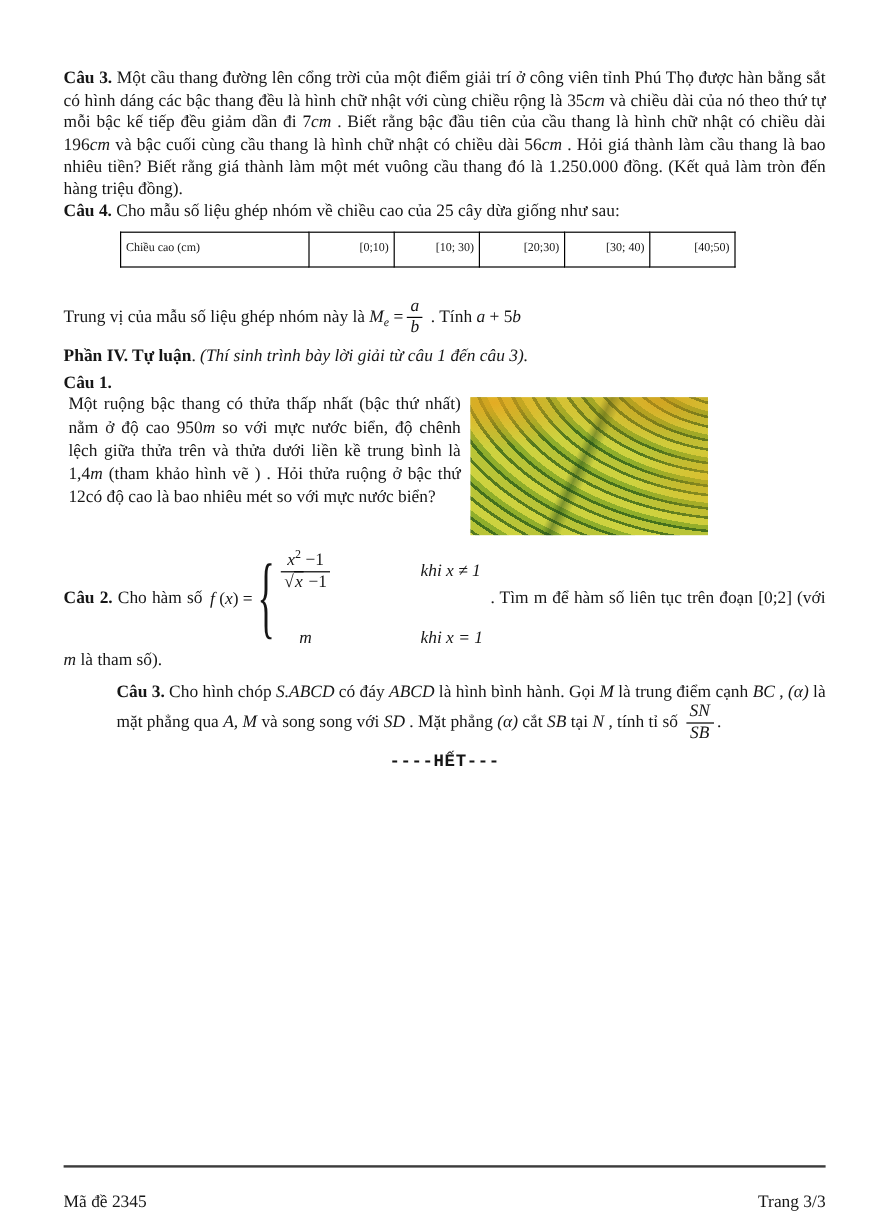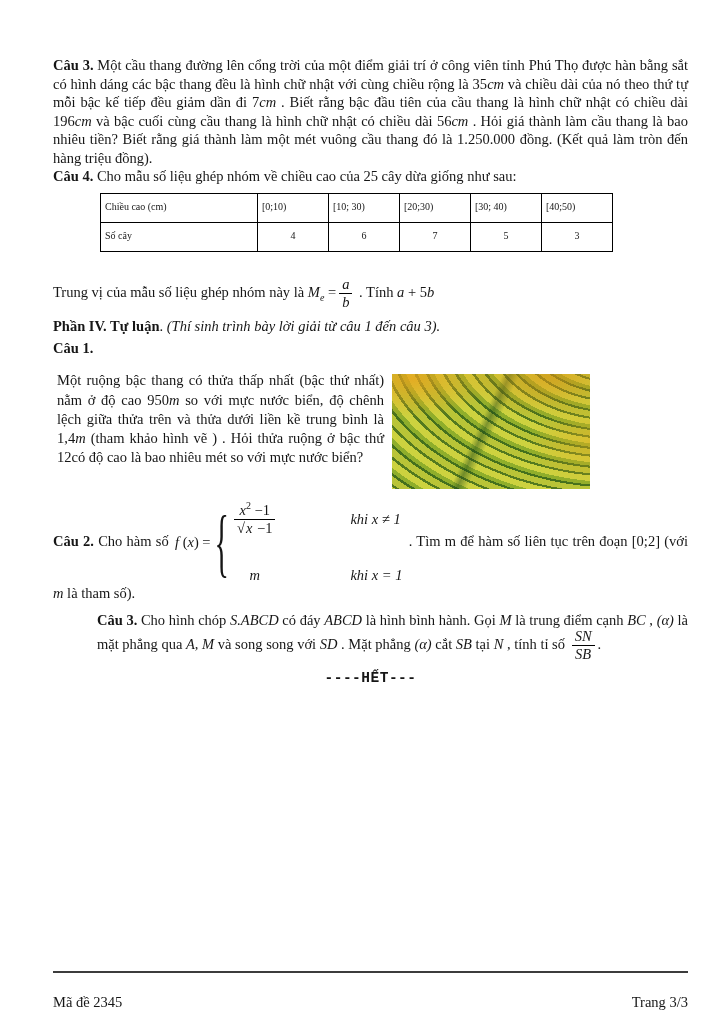--- a/index.html
+++ b/index.html
@@ -16,34 +16,34 @@
   .label{font-weight:bold;}
   
   table.freq{
     border-collapse:collapse;margin:7px 0 10px 47px;
   }
   table.freq td{
     border:1.5px solid #000;padding:2px 4px;height:24px;
     font-size:10px;
   }
   td.hdr{width:148px;text-align:left;padding-left:8px;}
-  td.interval{width:62px;text-align:left;font-size:15px;}
+  td.interval{width:62px;text-align:right;font-size:15px;}
   td.count{text-align:center;}
   
   .frac{display:inline-block;text-align:center;vertical-align:middle;line-height:1.05;margin:0 3px;}
   .frac .num{display:block;border-bottom:1px solid #000;padding:0 3px 1px;}
   .frac .den{display:block;padding:1px 3px 0;}
   .mi{font-style:italic;}
   sub{font-size:10px;}
   sup{font-size:10px;}
   .median-line{margin-top:25px;}
   .part4{margin-top:7px;}
   .cau1-label{margin-top:3px;}
   
-  .cau1-block{display:flex;margin-top:14px;}
+  .cau1-block{display:flex;margin-top:0;}
   .cau1-text{width:327px;padding-left:4px;text-align:justify;line-height:1.33;}
   .terraces{
     width:198px;height:115px;flex:0 0 auto;margin-left:8px;margin-top:3px;
     background:
       radial-gradient(ellipse 120px 55px at 10% 4%, rgba(233,162,28,.8), rgba(233,162,28,0) 70%),
       radial-gradient(ellipse 130px 60px at 80% 2%, rgba(224,148,22,.65), rgba(224,148,22,0) 70%),
       radial-gradient(ellipse 90px 60px at 102% 60%, rgba(228,168,30,.5), rgba(228,168,30,0) 75%),
       linear-gradient(115deg, rgba(0,0,0,0) 44%, rgba(25,70,25,.45) 47%, rgba(0,0,0,0) 51%),
       repeating-radial-gradient(ellipse 900px 620px at 115% -40%,
         #cdd23f 0 8px, #8fae2b 8px 13px, #44701d 13px 16px, #b9c437 16px 24px, #53791f 24px 27px);
@@ -81,28 +81,20 @@
 <table class="freq">
   <tbody>
       <tr>
     <td class="hdr">Chiều cao (cm)</td>
     <td class="interval">[0;10)</td>
     <td class="interval">[10; 30)</td>
     <td class="interval">[20;30)</td>
     <td class="interval">[30; 40)</td>
     <td class="interval">[40;50)</td>
   </tr>
-  <tr>
-    <td class="hdr">Số cây</td>
-    <td class="count">4</td>
-    <td class="count">6</td>
-    <td class="count">7</td>
-    <td class="count">5</td>
-    <td class="count">3</td>
-  </tr>
 </tbody>
   </table>
 
 <p class="median-line">
   <span>Trung vị của mẫu số liệu ghép nhóm này là </span><span class="mi"><span>M</span><sub>e</sub></span>
   <span>=</span><span class="frac mi"><span class="num">a</span><span class="den">b</span></span><span> . Tính </span><span><span style="font-style: italic;">a</span><span> + 5</span><span style="font-style: italic;">b</span></span>
 </p>
 
 <p class="part4"><b>Phần IV. Tự luận</b><span>. </span><i>(Thí sinh trình bày lời giải từ câu 1 đến câu 3).</i></p>
 

